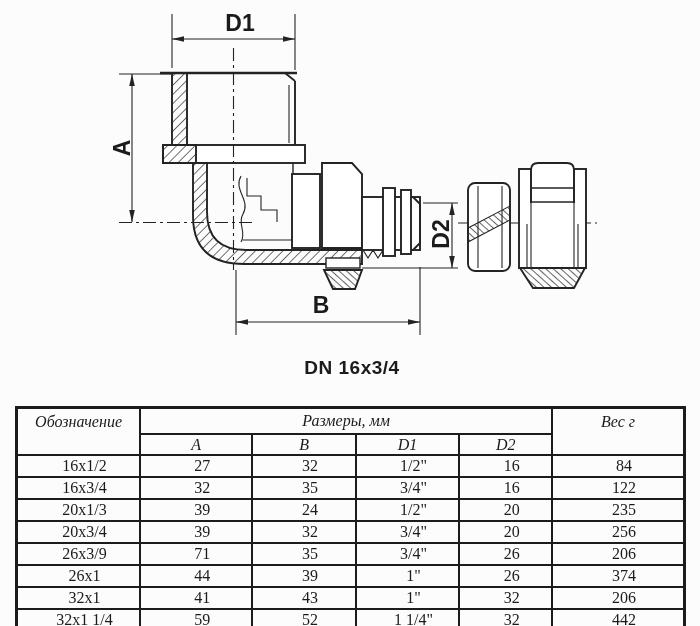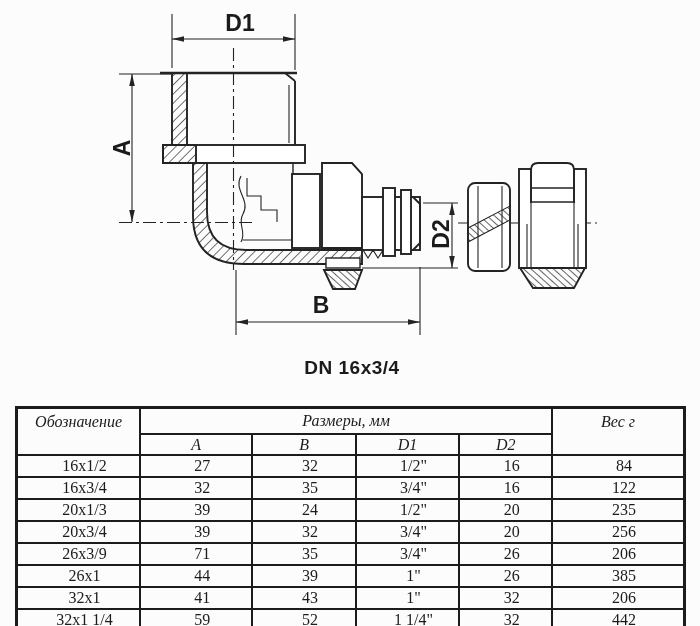--- a/index.html
+++ b/index.html
@@ -221,21 +221,21 @@
           <td>3/4"</td>
           <td>26</td>
           <td>206</td>
         </tr>
         <tr>
           <td>26x1</td>
           <td>44</td>
           <td>39</td>
           <td>1"</td>
           <td>26</td>
-          <td>385</td>
+          <td>374</td>
         </tr>
         <tr>
           <td>32x1</td>
           <td>41</td>
           <td>43</td>
           <td>1"</td>
           <td>32</td>
           <td>206</td>
         </tr>
         <tr>

